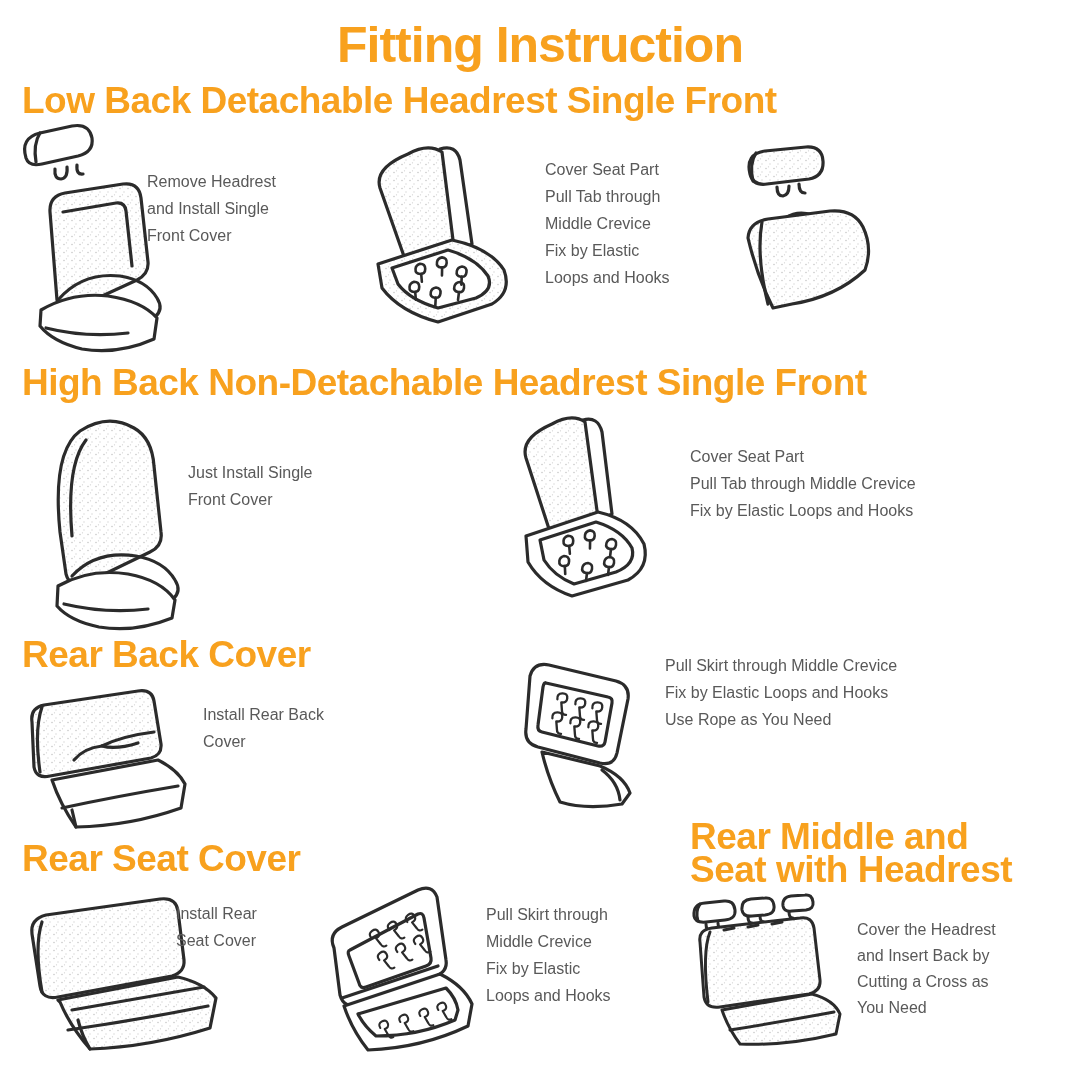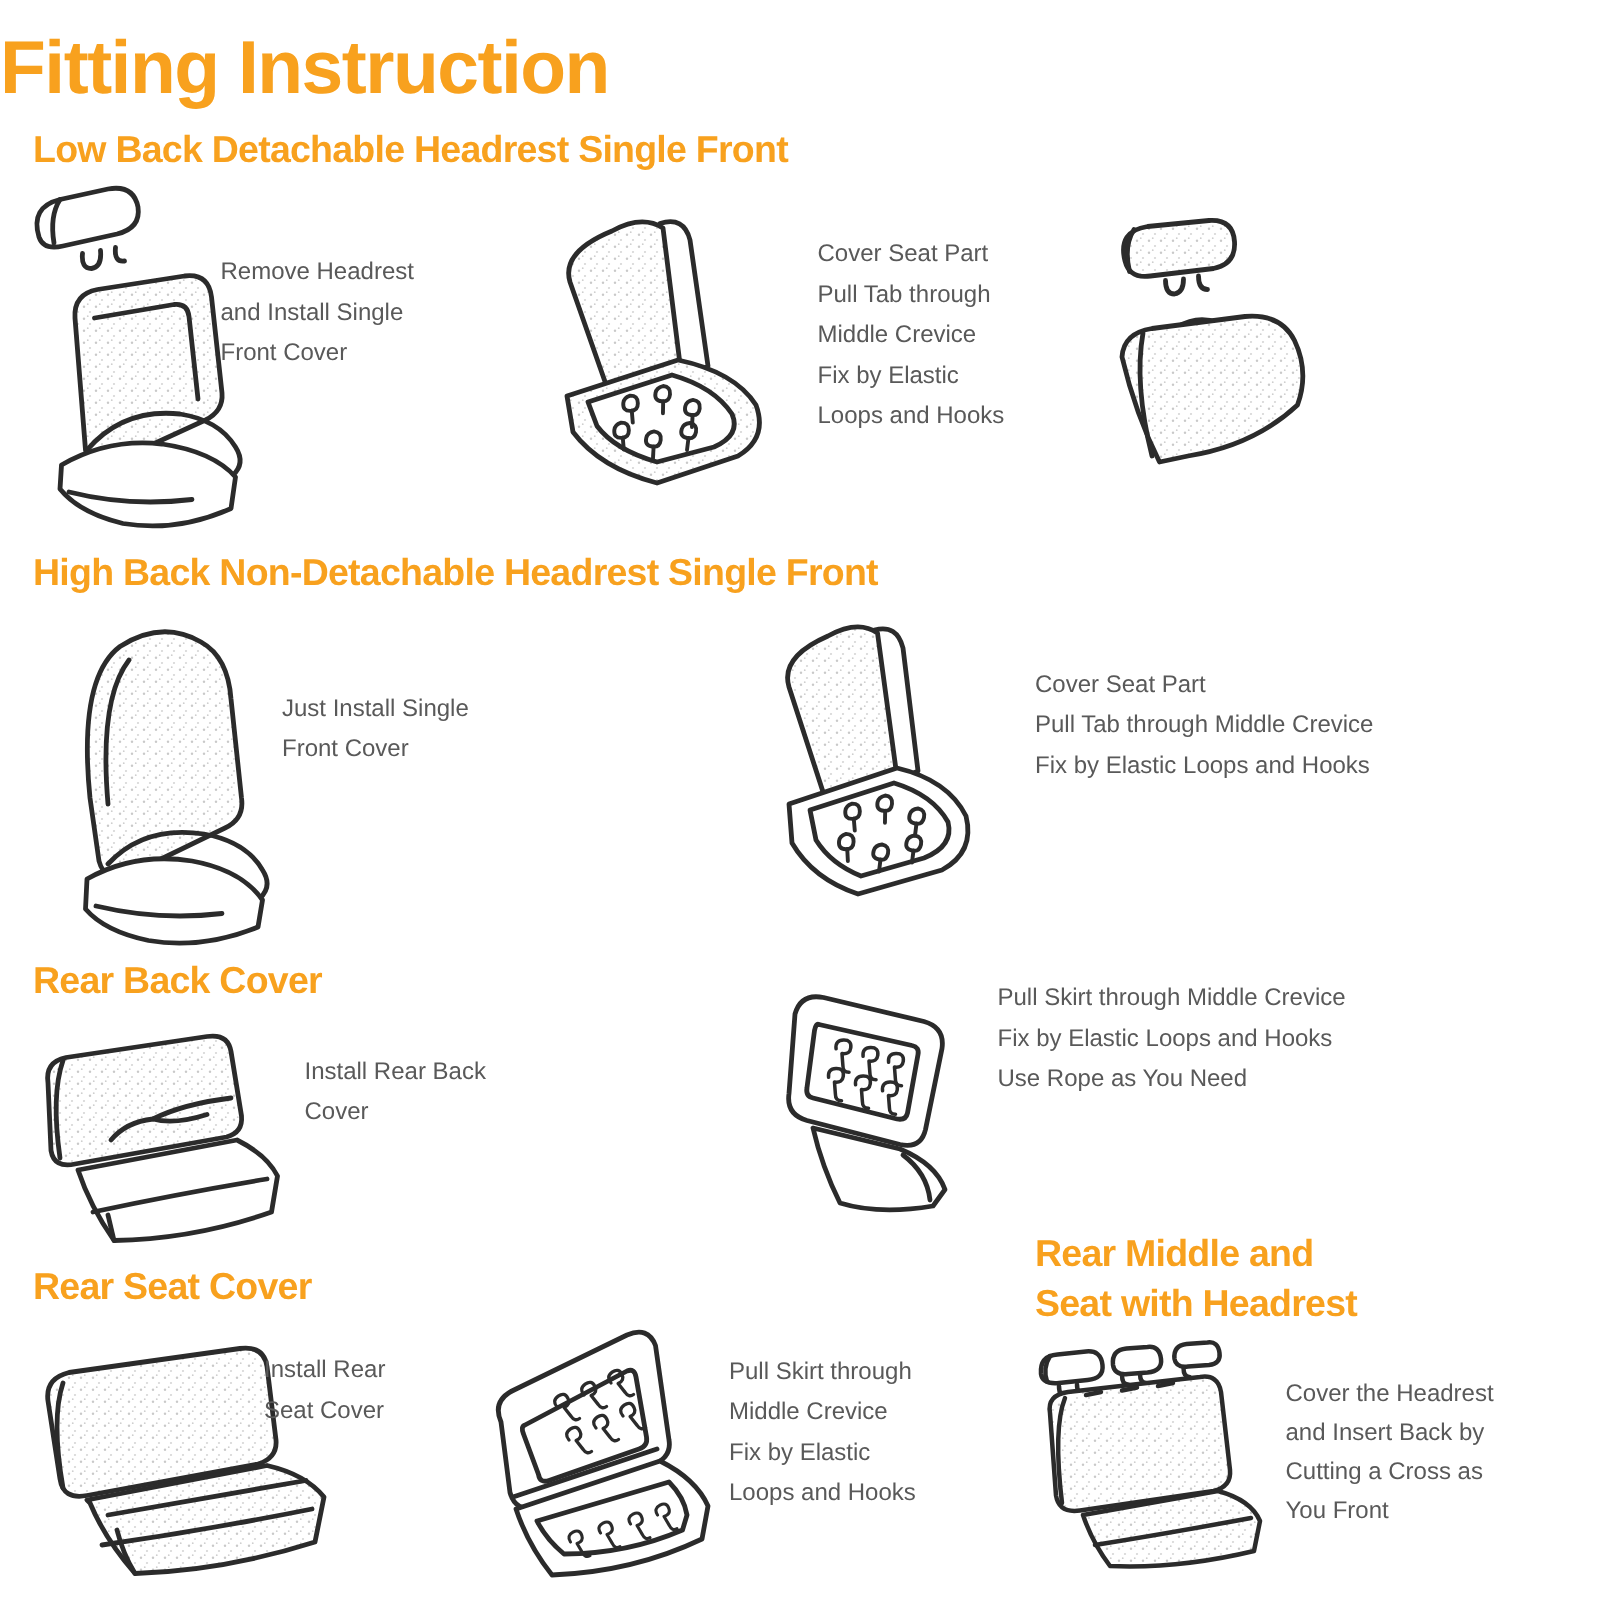--- a/index.html
+++ b/index.html
@@ -2,25 +2,25 @@
 <html style="--accent: #F8A11E; --body_text: #595959; --line_art: #2B2B2B;"><head>
 <meta charset="utf-8">
 <style>
   :root { --accent:#F8A11E; --body_text:#595959; --line_art:#2B2B2B; }
   html,body { margin:0; padding:0; background:#fff; }
   .page {
     position:relative; width:1080px; height:1080px; background:#fff;
     overflow:hidden; font-family:"Liberation Sans","DejaVu Sans",sans-serif;
   }
   .title {
-    position:absolute; left:0; right:0; top:16px; 
+    position:absolute; left:0; right:0; top:16px; text-align:center;
     font-size:50px; font-weight:bold; letter-spacing:-1px; color:var(--accent,#F8A11E);
   }
   .sec-heading {
-    position:absolute; font-size:25px; font-weight:bold; letter-spacing:-0.5px;
+    position:absolute; font-size:37px; font-weight:bold; letter-spacing:-0.5px;
     color:var(--accent,#F8A11E); white-space:pre-line; line-height:33px;
   }
   .step-text {
     position:absolute; font-size:16px; line-height:27px;
     color:var(--body_text,#595959); white-space:pre-line;
   }
   .illo { position:absolute; }
   .defs { position:absolute; width:0; height:0; }
 </style>
 </head>
@@ -221,15 +221,15 @@
       <path fill="url(#spk)" d="M20,56 Q18,44 32,42 L120,32 Q132,30 134,42 L140,94 Q141,105 129,108 L40,121 Q26,123 24,111 Z"></path>
       <path d="M30,46 Q22,66 28,116"></path>
       <path d="M44,44 l10,-2 M68,41 l10,-2 M92,38 l10,-2"></path>
       <path fill="url(#spk)" d="M42,124 L132,108 Q154,114 160,128 L156,148 Q106,160 60,158 Q48,142 42,124 Z"></path>
       <path d="M50,144 Q100,136 154,126"></path>
     </g>
   </svg>
   <div class="step-text" style="left:857px;top:917px;line-height:26px">Cover the Headrest
 and Insert Back by
 Cutting a Cross as
-You Front</div>
+You Need</div>
 
 </div>
 
 </body></html>

